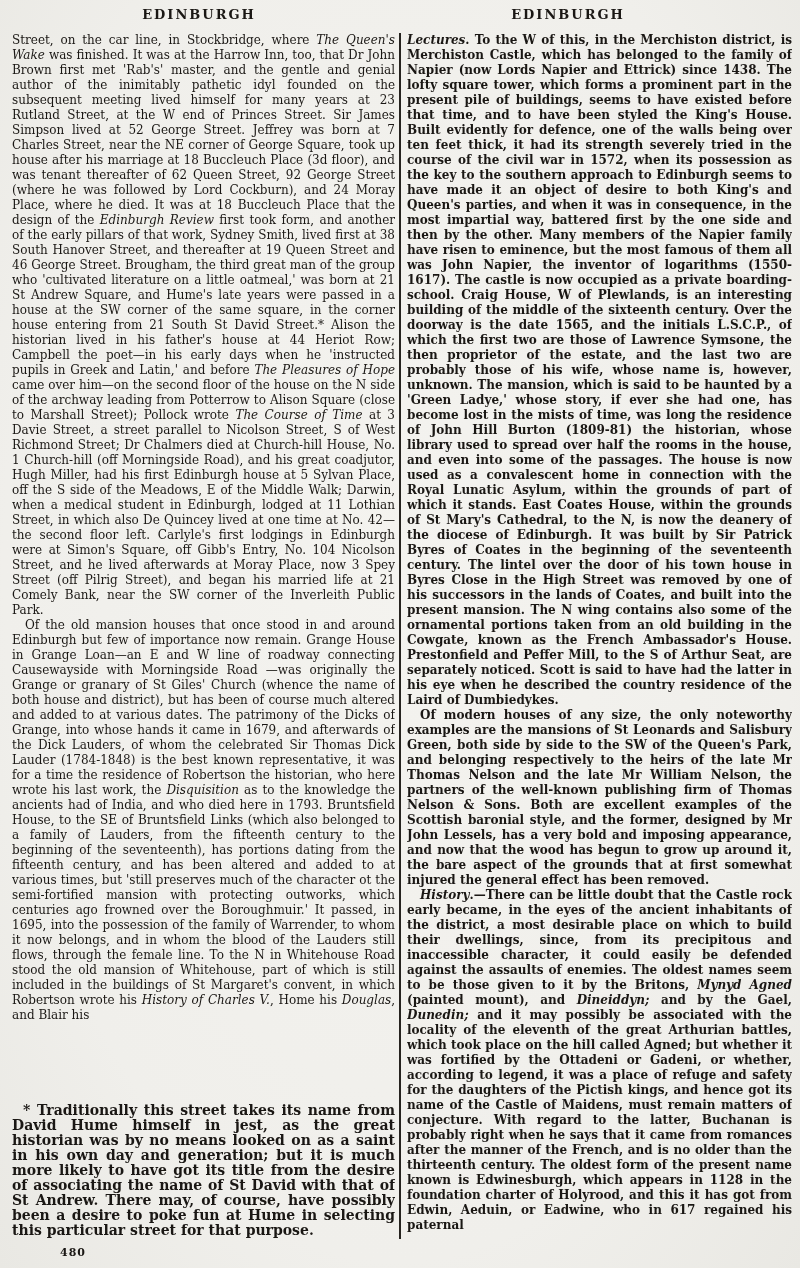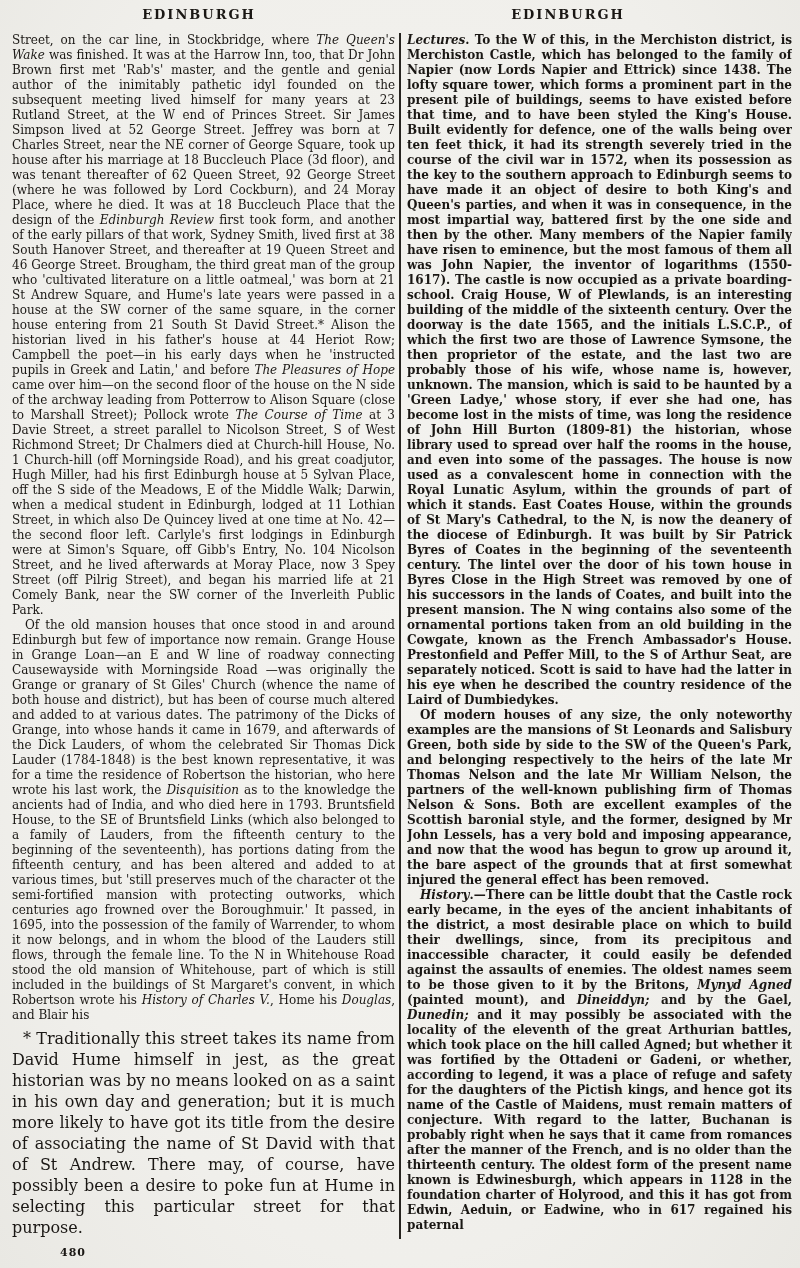--- a/index.html
+++ b/index.html
@@ -58,23 +58,24 @@
   .column.right {
     width: 385px;
     margin-left: 12px;
     font-weight: bold;
   }
   .para { margin: 0; }
   .para.indent { text-indent: 13px; }
   .it { font-style: italic; }
   .footnote-block {
     margin-top: auto;
-    font-size: 16px;
-    line-height: 21px;
+    font-size: 14px;
+    line-height: 15px;
     text-align: justify;
+    font-weight: bold;
   }
   .footnote-block .para.indent { text-indent: 11px; }
   .page-number {
     font-size: 11px;
     font-weight: bold;
     letter-spacing: 1px;
     margin: 7px 0 4px 48px;
     text-align: left;
   }
 </style>

